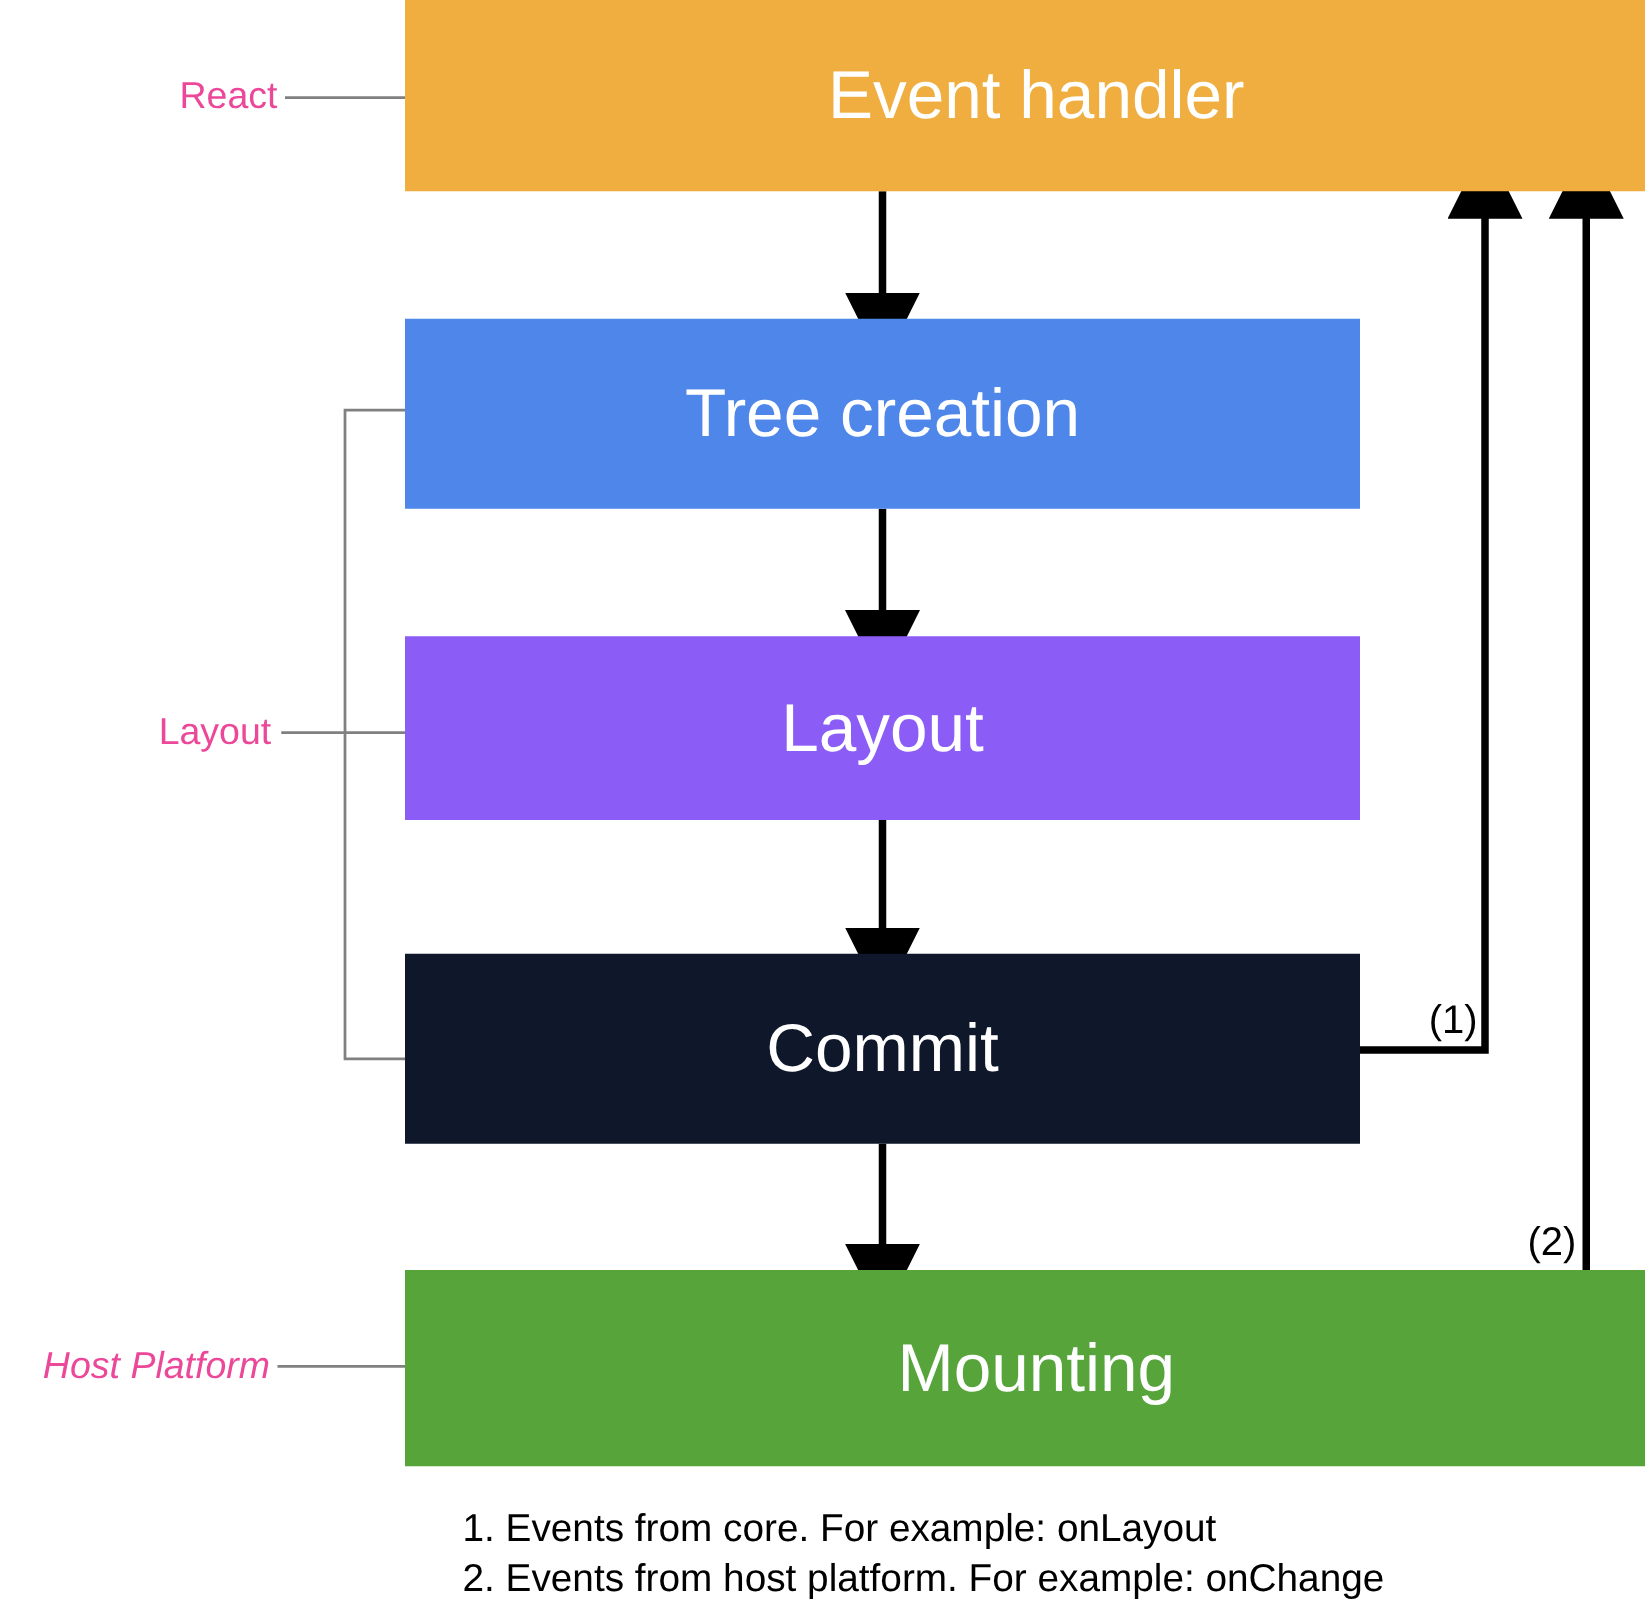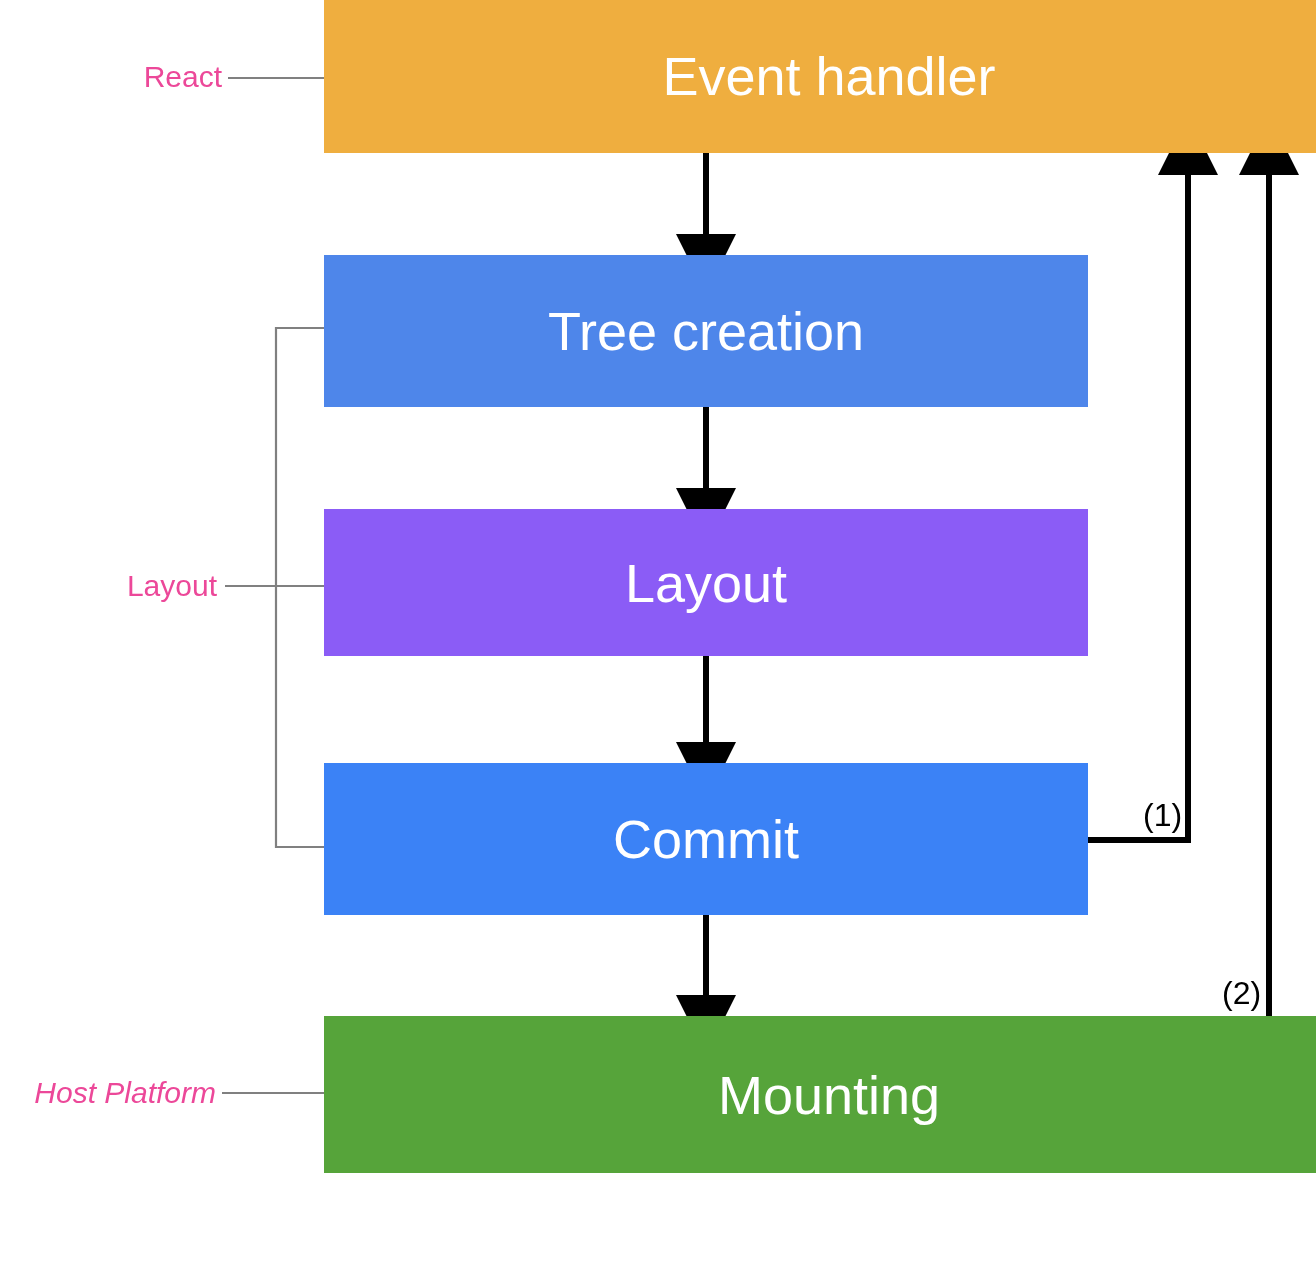--- a/index.html
+++ b/index.html
@@ -64,21 +64,21 @@
     top: 509px;
     width: 764px;
     height: 147px;
     background: #8b5cf6;
   }
   #box-commit {
     left: 324px;
     top: 763px;
     width: 764px;
     height: 152px;
-    background: #3b82f6;
+    background: #0f172a;
     justify-content: center;
   }
   #box-mounting {
     left: 324px;
     top: 1016px;
     width: 1010px;
     height: 157px;
     background: #56a43a;
   }
   .side-label {
@@ -191,14 +191,18 @@
   <div class="side-label" id="label-react">React</div>
 
   <div class="side-label" id="label-fabric">Layout</div>
 
   <div class="side-label" id="label-host-platform">Host Platform</div>
 
   <div class="arrow-note" id="note-1">(1)</div>
 
   <div class="arrow-note" id="note-2">(2)</div>
 
+  <div id="footnotes">
+    <span class="footnote-line">1. Events from core. For example: onLayout</span>
+    <span class="footnote-line">2. Events from host platform. For example: onChange</span>
+  </div>
 
 </div>
 
 </body></html>

